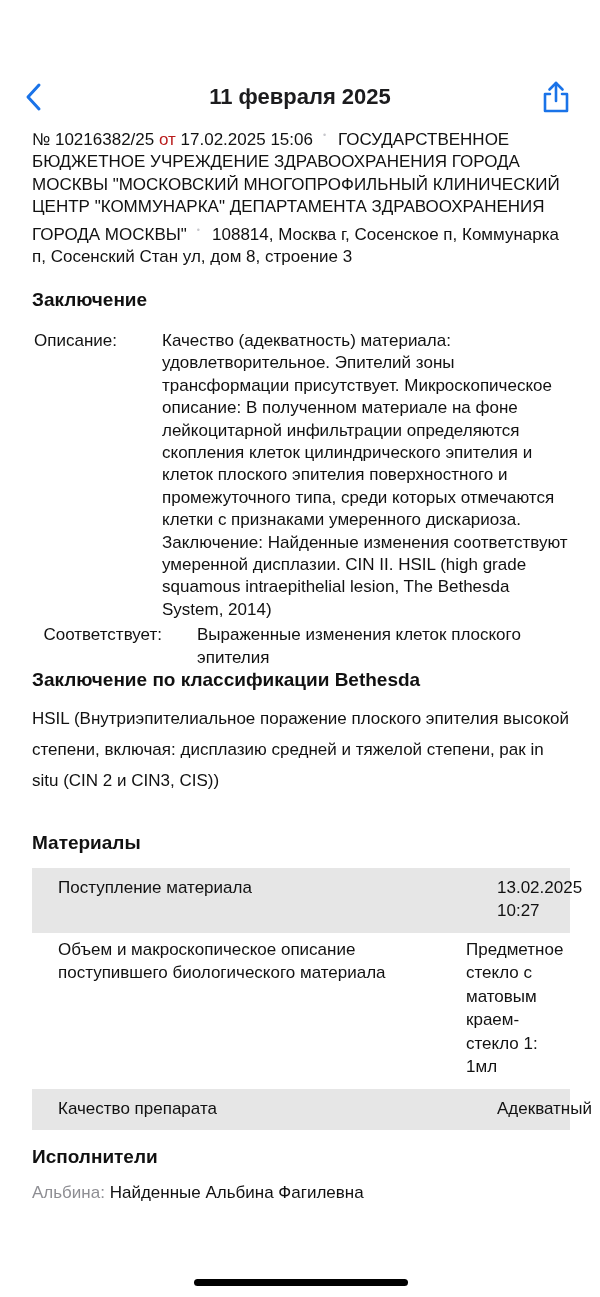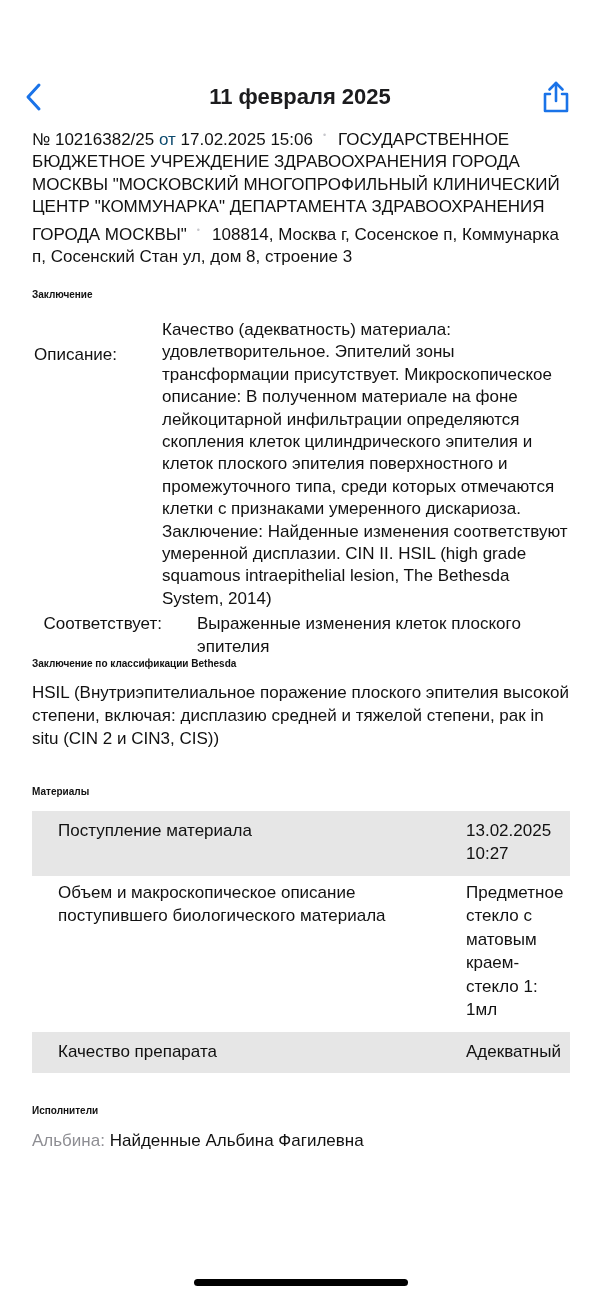--- a/index.html
+++ b/index.html
@@ -7,33 +7,33 @@
   body { font-family: "Liberation Sans", sans-serif; color: #111111; position: relative; }
 
   .nav { position: absolute; top: 72px; left: 0; width: 600px; height: 50px; }
   .nav-back { position: absolute; left: 24px; top: 10px; width: 24px; height: 30px; cursor: pointer; }
   .nav-title { position: absolute; left: 0; right: 0; top: 12px; text-align: center; font-size: 22px; font-weight: bold; color: #1c1c1e; }
   .nav-share { position: absolute; left: 540px; top: 8px; width: 32px; height: 34px; cursor: pointer; }
 
   .content { position: absolute; top: 124px; left: 32px; width: 540px; }
 
   .doc-header { font-size: 17px; line-height: 22.6px; color: #111; }
-  .doc-header .muted { color: #0c4a6e; }
+  .doc-header .muted { color: #b91c1c; }
   .doc-header .sep { color: #c7c7cc; font-size: 9px; vertical-align: super; padding: 0 12px 0 10px; }
 
-  .section-title { font-size: 10px; font-weight: bold; color: #111; }
+  .section-title { font-size: 19px; font-weight: bold; color: #111; }
 
   .kv { display: grid; grid-template-columns: 130px 1fr; font-size: 17px; line-height: 22.4px; }
-  .kv .k { padding-left: 2px; margin-top: 25px; }
+  .kv .k { padding-left: 2px; }
 
-  .plain { font-size: 17px; line-height: 23px; }
+  .plain { font-size: 17px; line-height: 31px; }
 
   .mat-table { width: 538px; margin-left: 0; font-size: 17px; line-height: 23.5px; }
   .mat-row { display: grid; grid-template-columns: 408px 1fr; padding: 8px 0 10px 26px; }
-  .mat-row.shaded { background: #e6e6e6; }
+  .mat-row.shaded { background: #e6e6e6; gap: 31px; }
   .mat-row .v { white-space: pre-line; }
 
   .executor { font-size: 17px; line-height: 22px; }
   .executor .muted { color: #8e8e93; }
 
   .home-indicator { position: absolute; left: 194px; top: 1279px; width: 214px; height: 7px; border-radius: 4px; background: #000; }
 </style>
 </head>
 <body>
 
@@ -87,20 +87,20 @@
 краем-
 стекло 1:
 1мл</div>
     </div>
     <div class="mat-row shaded">
       <div>Качество препарата</div>
       <div class="v">Адекватный</div>
     </div>
   </div>
 
-  <div class="section-title" style="margin-top:32px;">Исполнители</div>
+  <div class="section-title" style="margin-top:16px;">Исполнители</div>
   <div class="executor" style="margin-top:14px;">
     <span class="muted">Альбина:</span>
     <span>Найденные Альбина Фагилевна</span>
   </div>
 </div>
 
 <div class="home-indicator"></div>
 
 </body></html>

